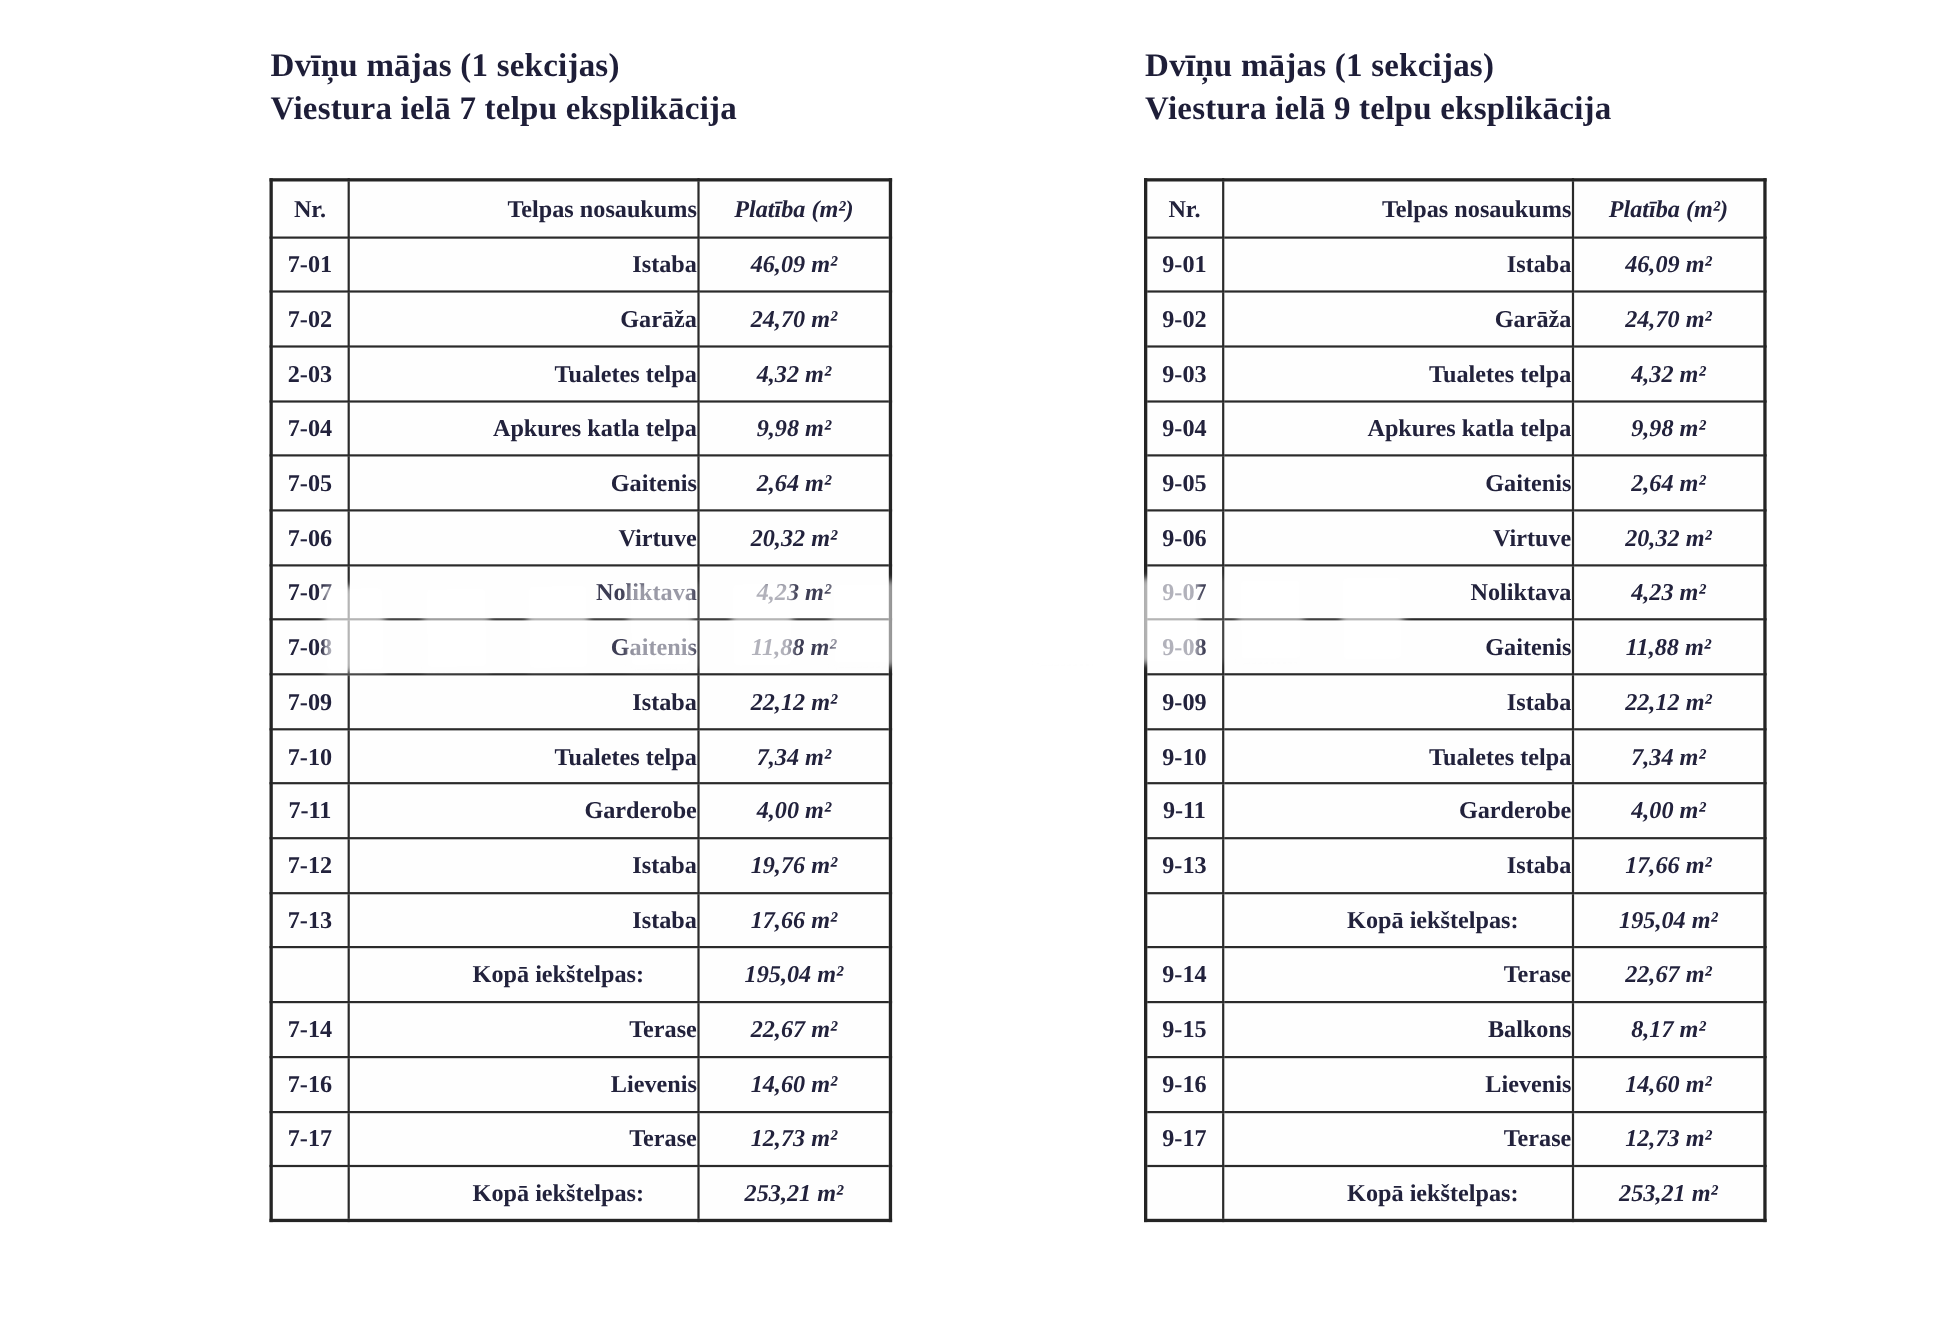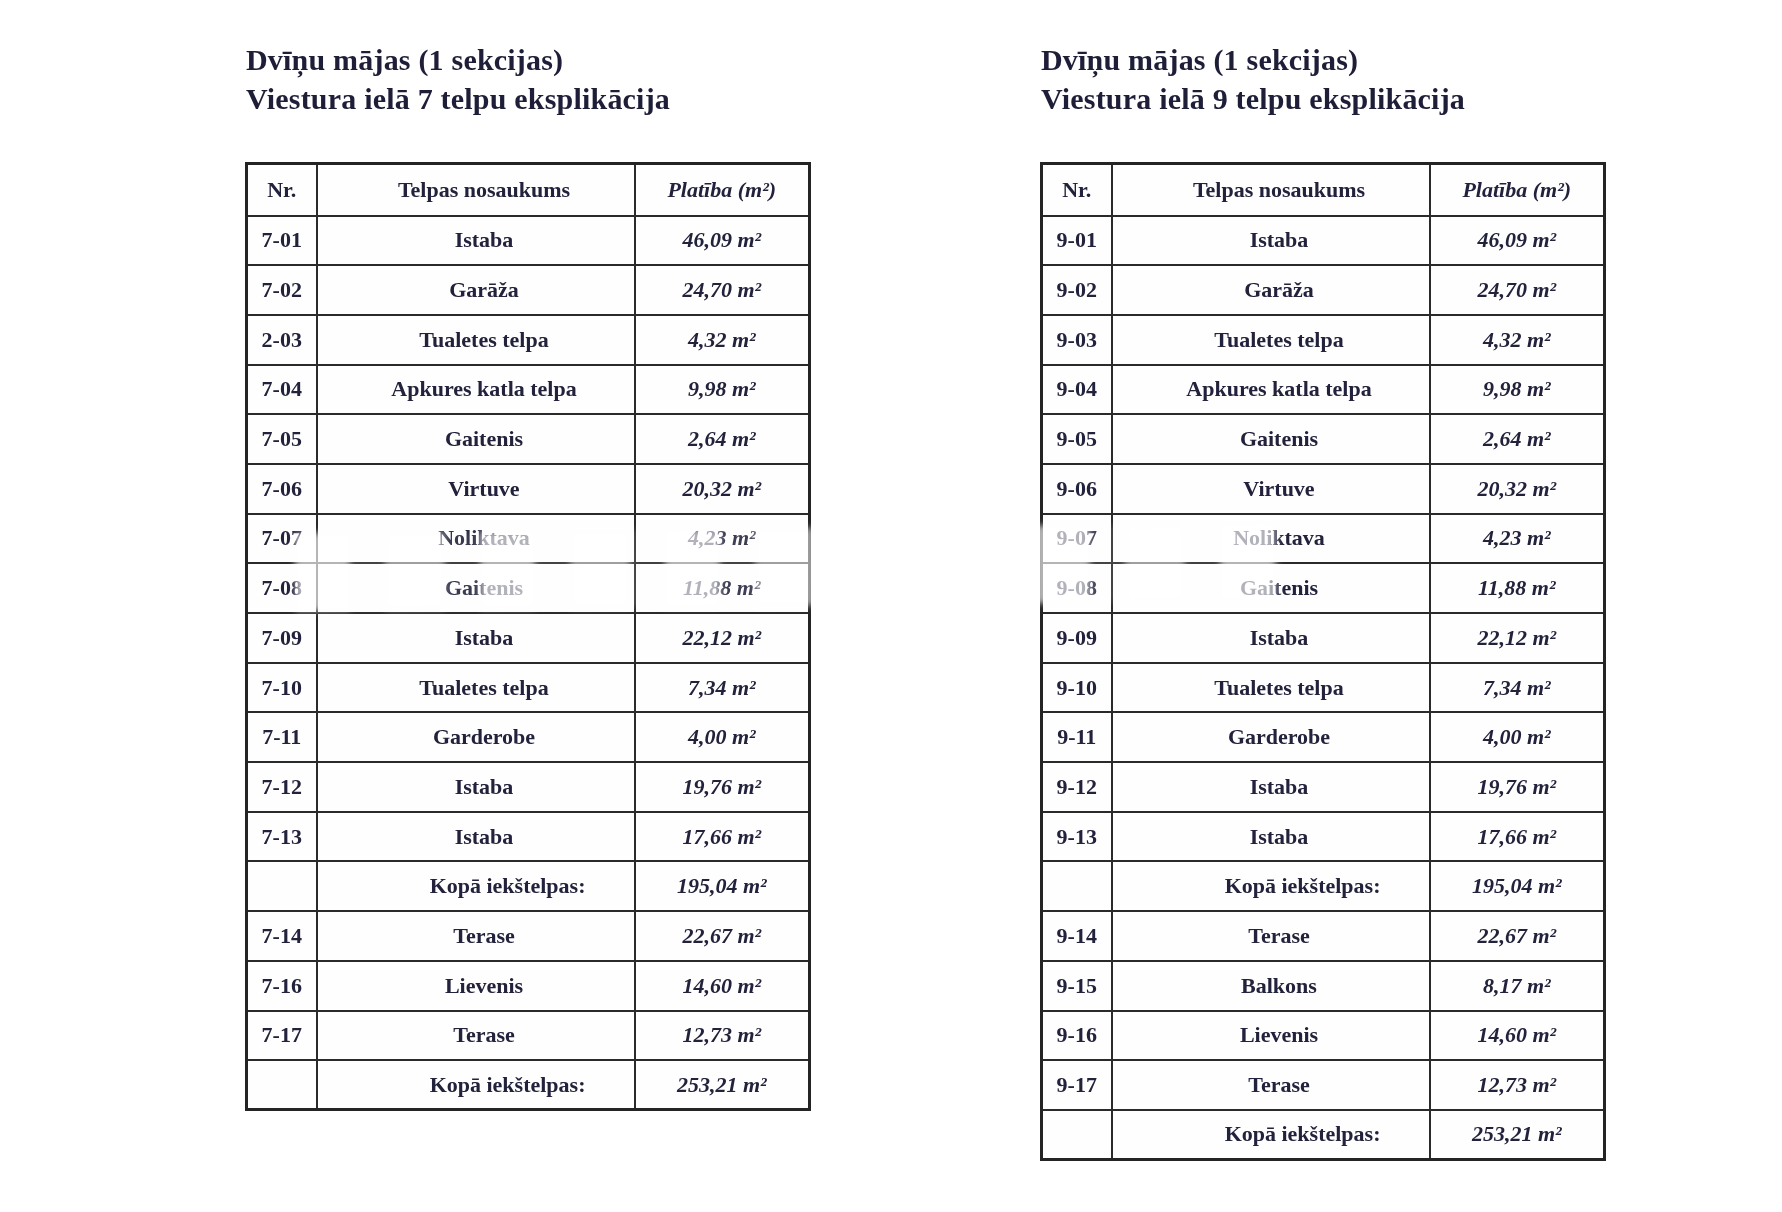--- a/index.html
+++ b/index.html
@@ -53,21 +53,21 @@
     color: #22223c;
     padding: 0;
     overflow: hidden;
     white-space: nowrap;
   }
   .expl-table tr { height: 49.7px; }
   .expl-table thead tr { height: 52px; padding-left: 12px; }
   .expl-table th:nth-child(1),
   .expl-table td:nth-child(1) { text-align: center; }
   .expl-table th:nth-child(2),
-  .expl-table td:nth-child(2) { text-align: center; padding-left: 17px; }
+  .expl-table td:nth-child(2) { text-align: right; padding-left: 17px; }
   .expl-table th:nth-child(3),
   .expl-table td:nth-child(3) { text-align: center; font-style: italic; }
   .expl-table tr.total td:nth-child(2) {
     text-align: right;
     padding-right: 48px;
   }
   
   .expl-table { border: 3px solid #242424; }
 
   
@@ -273,25 +273,20 @@
             <td>9-10</td>
             <td>Tualetes telpa</td>
             <td>7,34 m²</td>
           </tr>
           <tr>
             <td>9-11</td>
             <td>Garderobe</td>
             <td>4,00 m²</td>
           </tr>
           <tr>
-            <td>9-12</td>
-            <td>Istaba</td>
-            <td>19,76 m²</td>
-          </tr>
-          <tr>
             <td>9-13</td>
             <td>Istaba</td>
             <td>17,66 m²</td>
           </tr>
           <tr class="total">
             <td></td>
             <td>Kopā iekštelpas:</td>
             <td>195,04 m²</td>
           </tr>
           <tr>

